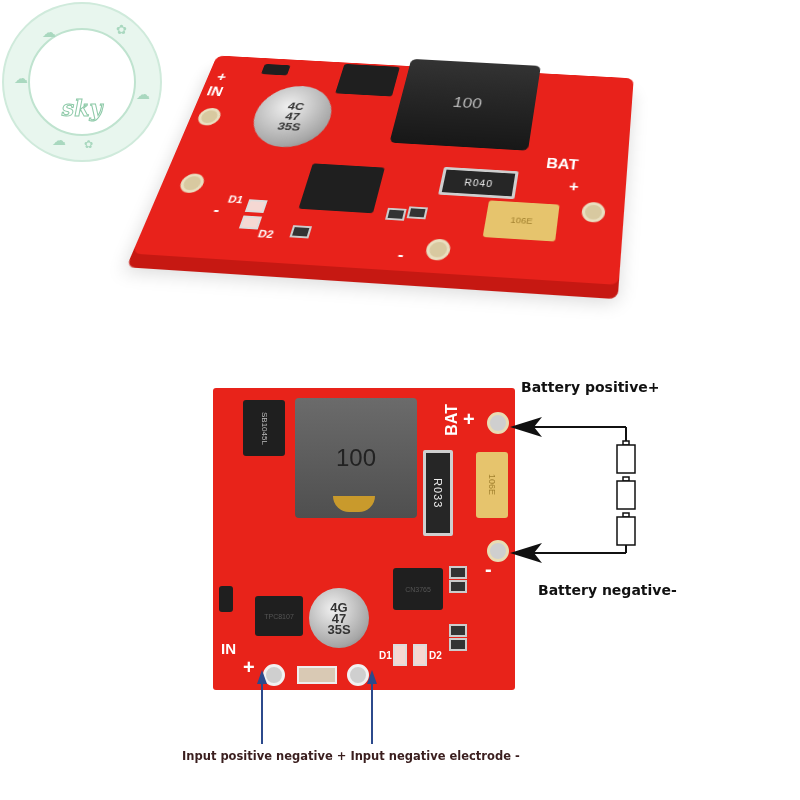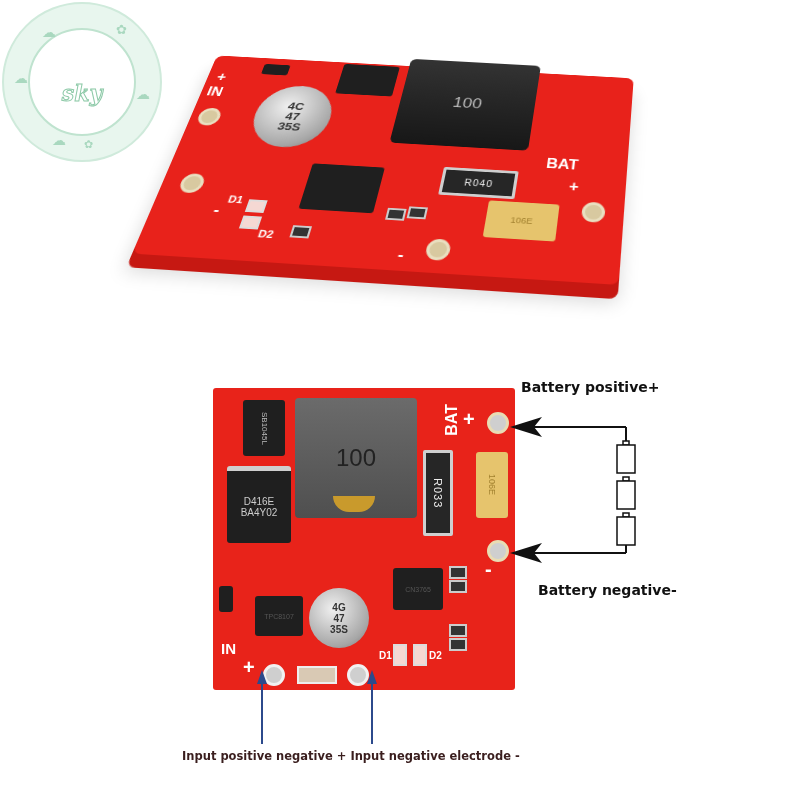--- a/index.html
+++ b/index.html
@@ -30,21 +30,21 @@
 
   
   .anno { color:#111; font-weight:bold; font-size:14px; font-family:"DejaVu Sans", sans-serif; }
   .bottom-anno { color:#3a1e1e; font-weight:bold; font-size:11.5px; font-family:"DejaVu Sans", sans-serif; }
 </style>
 </head>
 <body>
 
 <div class="abs wm">
   <div class="abs wm-inner"></div>
-  <div class="abs wm-text" style="top:76px;">sky</div>
+  <div class="abs wm-text" style="top:91px;">sky</div>
   <span class="abs" style="left:38px;top:20px;font-size:14px;color:#a9d8bf;">☁</span>
   <span class="abs" style="left:112px;top:18px;font-size:13px;color:#a9d8bf;">✿</span>
   <span class="abs" style="left:10px;top:66px;font-size:14px;color:#a9d8bf;">☁</span>
   <span class="abs" style="left:132px;top:82px;font-size:14px;color:#a9d8bf;">☁</span>
   <span class="abs" style="left:48px;top:128px;font-size:14px;color:#a9d8bf;">☁</span>
   <span class="abs" style="left:80px;top:134px;font-size:11px;color:#a9d8bf;">✿</span>
 </div>
 
 <div class="abs top-board">
   <div class="comp inductor" style="left:210px;top:-10px;width:140px;height:110px;">
@@ -82,24 +82,20 @@
   <div class="comp smd" style="left:245px;top:172px;"></div>
   <div class="comp smd" style="left:140px;top:200px;"></div>
 </div>
 
 <div class="abs bot-board">
 
   <div class="comp chip-black" style="left:30px;top:12px;width:42px;height:56px;font-size:8px;color:#bbb;display:flex;align-items:center;justify-content:center;writing-mode:vertical-rl;">
       <span>SB1045L</span>
     </div>
 
-  <div class="comp chip-black" style="left:14px;top:78px;width:64px;height:72px;color:#ccc;font-size:10px;display:flex;flex-direction:column;align-items:center;justify-content:center;border-top:5px solid #cfcfcf;">
-    <span>D416E</span>
-    <span>BA4Y02</span>
-  </div>
 
   <div class="comp" style="left:82px;top:10px;width:122px;height:120px;background:linear-gradient(#6b6b6b,#4f4f4f);border-radius:4px;display:flex;align-items:center;justify-content:center;font-size:24px;color:#222;">
       <span>100</span>
     </div>
   <div class="comp" style="left:120px;top:108px;width:42px;height:16px;background:#c99a2c;border-radius:0 0 20px 20px;"></div>
 
   <div class="comp res-black" style="left:210px;top:62px;width:24px;height:80px;writing-mode:vertical-rl;font-size:11px;">
       <span>R033</span>
     </div>
 
@@ -115,21 +111,21 @@
   <div class="comp pad" style="left:274px;top:152px;background:#cfcfcf;border-color:#e8dcb4;"></div>
 
   <div class="comp chip-black" style="left:180px;top:180px;width:50px;height:42px;color:#555;font-size:7px;display:flex;align-items:center;justify-content:center;">
       <span>CN3765</span>
     </div>
 
   <div class="comp chip-black" style="left:42px;top:208px;width:48px;height:40px;color:#555;font-size:7px;display:flex;align-items:center;justify-content:center;">
       <span>TPC8107</span>
     </div>
 
-  <div class="comp cap-al" style="left:96px;top:200px;width:60px;height:60px;font-size:10px;line-height:11px;">
+  <div class="comp cap-al" style="left:96px;top:200px;width:60px;height:60px;font-size:13px;line-height:11px;">
     <span>4G</span>
     <span>47</span>
     <span>35S</span>
   </div>
 
   <div class="comp chip-black" style="left:6px;top:198px;width:14px;height:26px;"></div>
   <div class="comp smd" style="left:236px;top:178px;"></div>
   <div class="comp smd" style="left:236px;top:192px;"></div>
   <div class="comp smd" style="left:236px;top:236px;"></div>
   <div class="comp smd" style="left:236px;top:250px;"></div>

